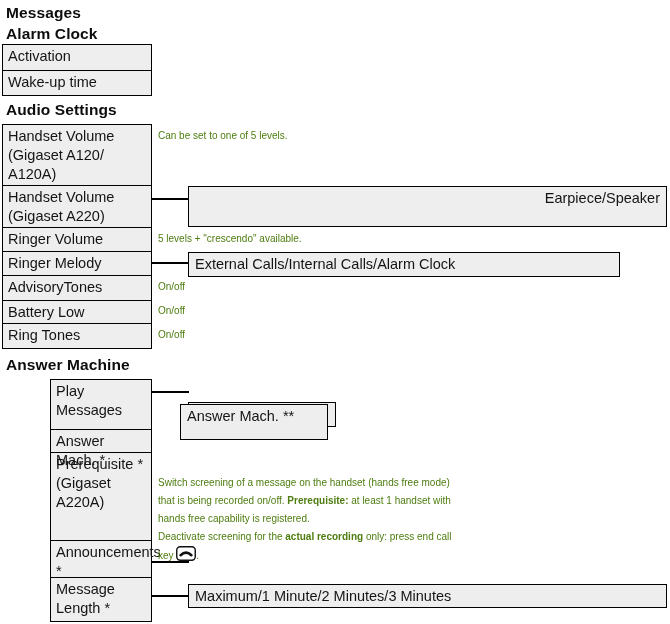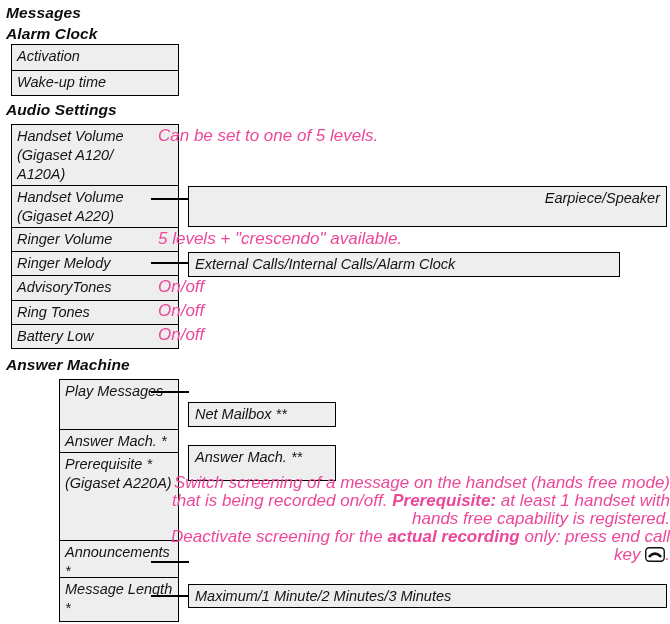--- a/index.html
+++ b/index.html
@@ -1,36 +1,36 @@
 <!DOCTYPE html>
 <html><head>
 <meta charset="utf-8">
 <style>
   * { margin:0; padding:0; box-sizing:border-box; }
   html,body { background:#ffffff; }
   #canvas {
     position:relative; width:670px; height:624px; background:#ffffff;
-    font-family:"Liberation Sans", sans-serif; color:#111111; overflow:hidden;font-style:italic;
+    font-family:"Liberation Sans", sans-serif; color:#111111; overflow:hidden;
   }
   .heading {
     position:absolute; left:6px; font-size:15.5px; font-weight:700; color:#0d0d0d;
     letter-spacing:0.1px;
   }
-  .stack { position:absolute; left:11px; width:168px; }
+  .stack { position:absolute; left:2px; width:150px; }
   .cell {
     border:1.5px solid #000000; background:#eeeeee;
     padding:2px 5px 0 5px; font-size:14.5px; line-height:19px;
     white-space:pre-line; color:#141414;
   }
   .cell + .cell { margin-top:-1.5px; }
   .subbox {
     position:absolute; border:1.5px solid #000000; background:#eeeeee;
     padding:2px 6px 0 6px; font-size:14.5px; line-height:19px; color:#141414;
   }
-  .note { position:absolute; font-size:17px; line-height:18px; color:#ec4899;text-align:right; }
+  .note { position:absolute; font-size:10px; line-height:18px; color:#4d7c0f; }
   .connector { position:absolute; left:151px; width:38px; height:1.5px; background:#000000; }
   .prewrap { white-space:pre-line; }
   b { font-weight:700; }
   .keyicon { display:inline-block; vertical-align:-2px; }
 
   
   #stack-alarm  { top:44px; }
   #stack-audio  { top:124px; }
   #stack-answer { top:379px;padding-left:48px; }
   .h27 { height:27px; } .h26 { height:26px; } .h62 { height:62px; } .h44 { height:44px; }
@@ -48,21 +48,21 @@
   #note-ringer  { left:158px; top:230px; }
   #note-onoff-1 { left:158px; top:278px; }
   #note-onoff-2 { left:158px; top:302px; }
   #note-onoff-3 { left:158px; top:326px; }
   #note-callscreening { left:158px; top:474px; width:512px; }
 
   
   #subbox-earpiece   { left:188px; top:186px; width:479px; height:41px;text-align:right; }
   #subbox-melody     { left:188px; top:252px; width:432px; height:25px; }
   #subbox-netmailbox { left:188px; top:402px; width:148px; height:25px; }
-  #subbox-ansmach2   { left:188px; top:403.5px; width:148px; height:36px;margin-top:41px; }
+  #subbox-ansmach2   { left:180px; top:403.5px; width:148px; height:36px; }
   #subbox-announce   { left:188px; top:552px; width:479px; height:24px; }
   #subbox-length     { left:188px; top:584px; width:479px; height:24px; }
 
   
   #conn-earpiece { top:198px; }
   #conn-melody   { top:262px; }
   #conn-mailbox  { top:391px; }
   #conn-announce { top:561px; }
   #conn-length   { top:595px; }
 </style>
@@ -83,22 +83,22 @@
 
   <div class="stack" id="stack-audio">
     <div class="cell h62">Handset Volume
 (Gigaset A120/
 A120A)</div>
     <div class="cell h44">Handset Volume
 (Gigaset A220)</div>
     <div class="cell h25">Ringer Volume</div>
     <div class="cell h26">Ringer Melody</div>
     <div class="cell h26">AdvisoryTones</div>
+    <div class="cell h25">Battery Low</div>
     <div class="cell h26">Ring Tones</div>
-    <div class="cell h25">Battery Low</div>
   </div>
 
   <div class="note" id="note-a120">Can be set to one of 5 levels.</div>
 
   <div class="connector" id="conn-earpiece"></div>
   <div class="subbox" id="subbox-earpiece">Earpiece/Speaker</div>
 
   <div class="note" id="note-ringer">5 levels + "crescendo" available.</div>
 
   <div class="connector" id="conn-melody"></div>

